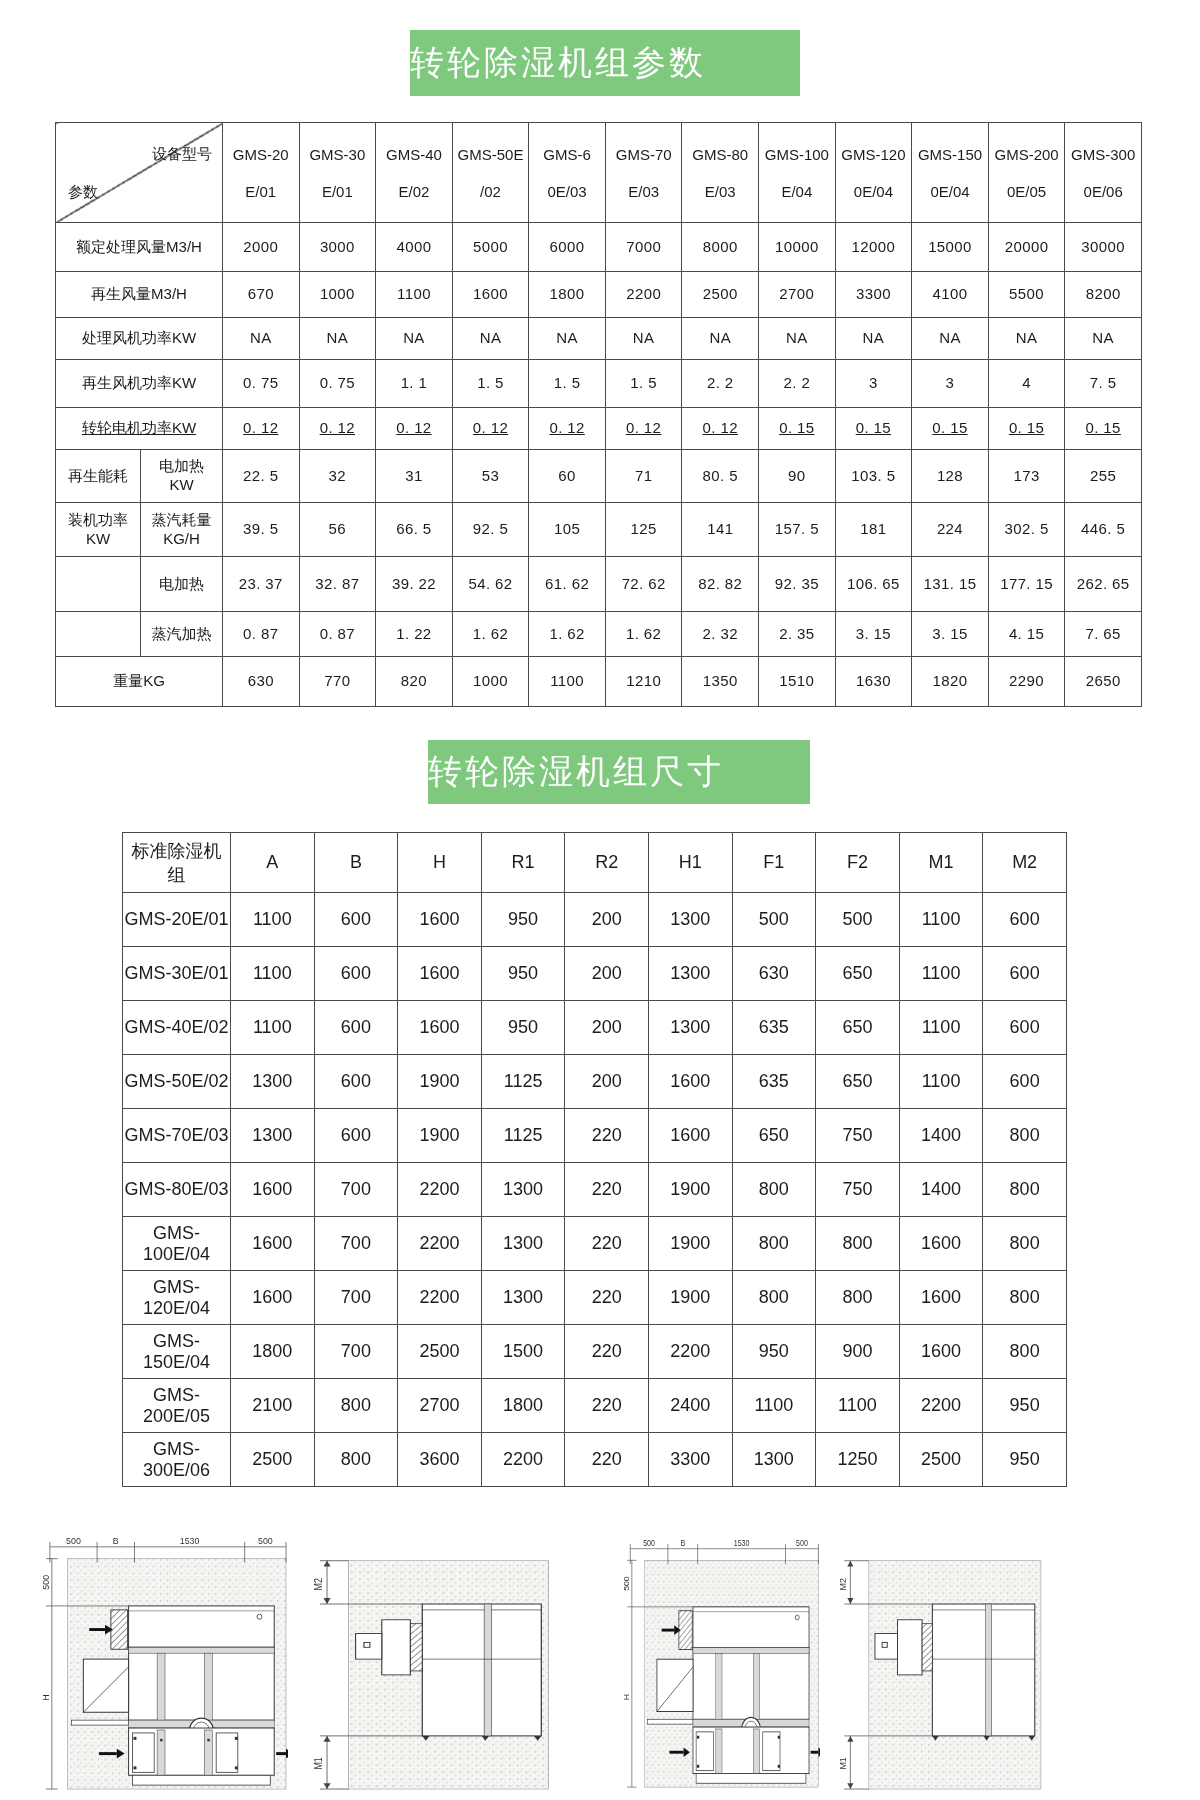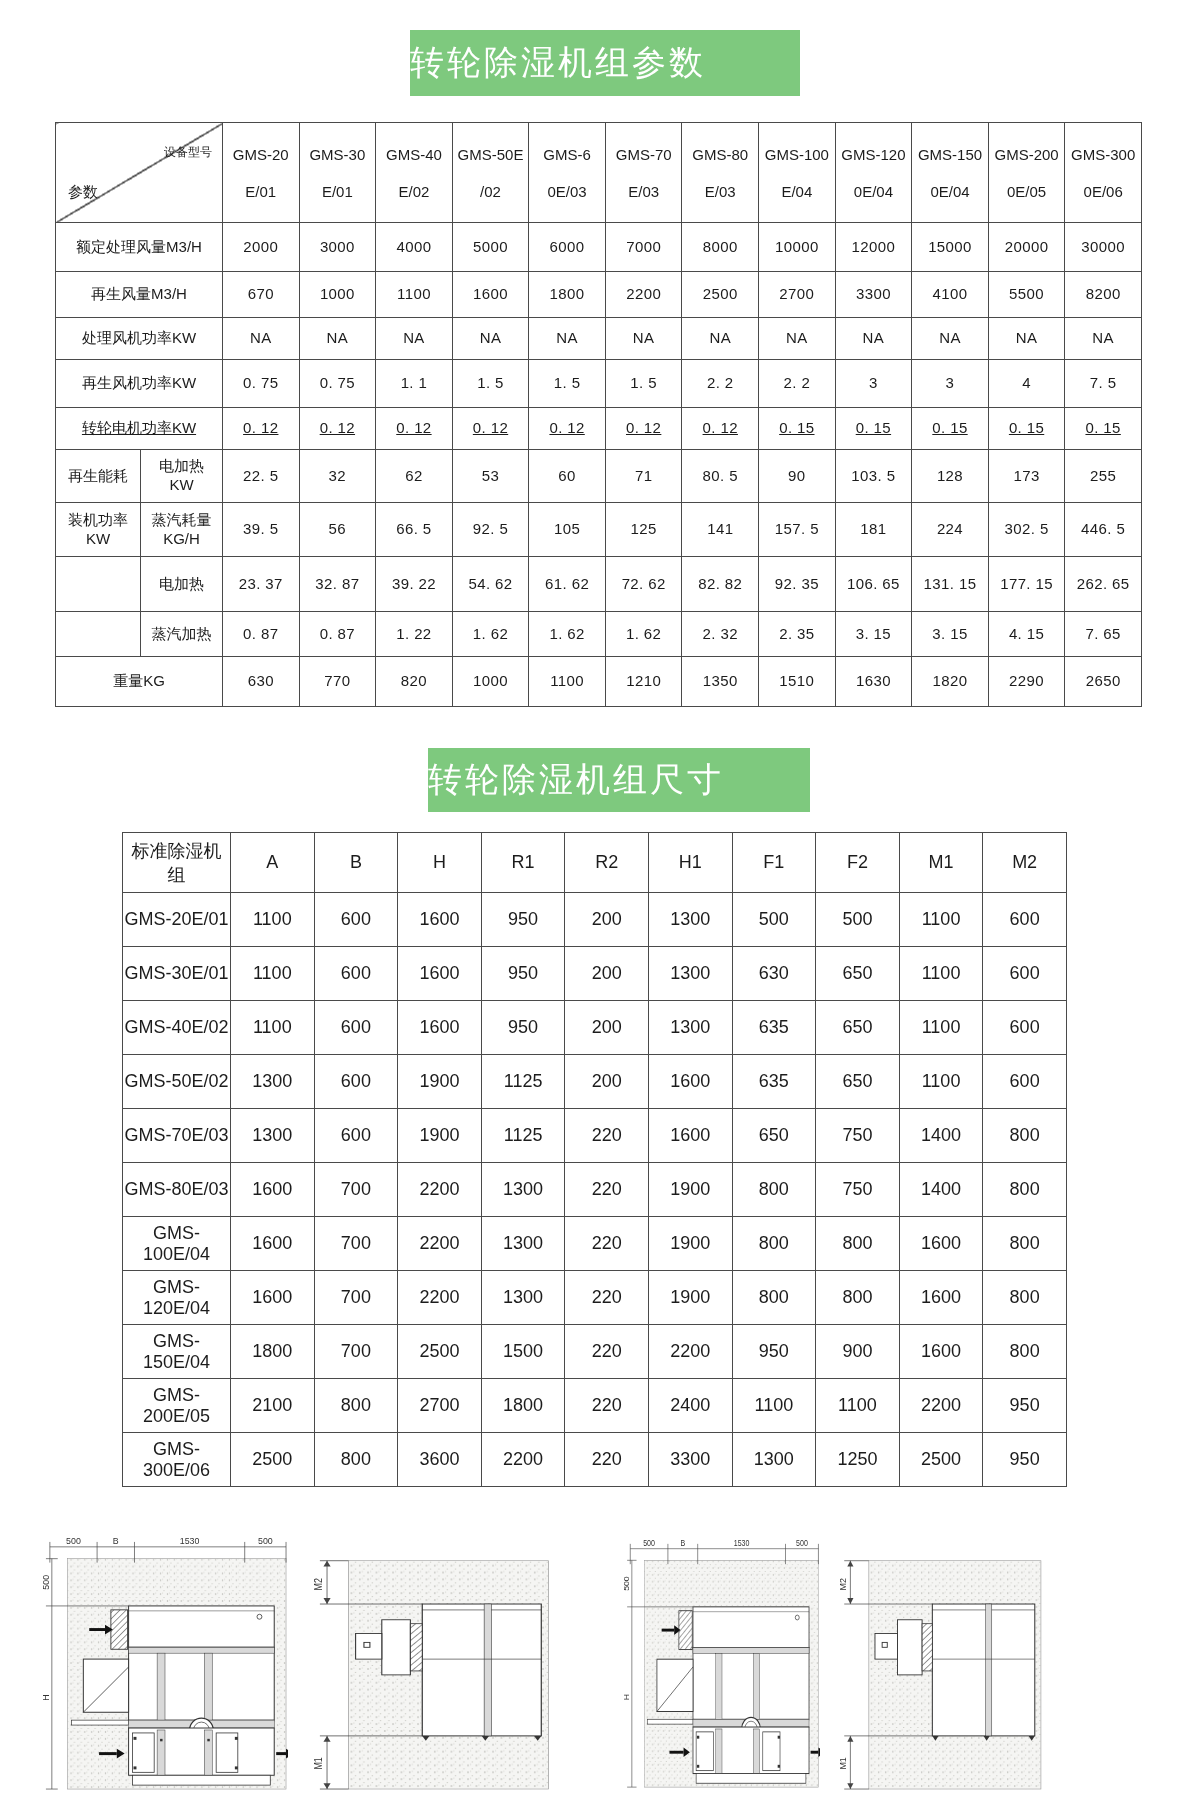--- a/index.html
+++ b/index.html
@@ -35,21 +35,21 @@
   #params-body tr:nth-child(8){height:55px;}
   #params-body tr:nth-child(9){height:45px;}
   #params-body tr:nth-child(10){height:50px;}
   .rlabel{font-size:15px;padding:0 2px;}
 
   
   #corner-cell{position:relative;
     background-image:linear-gradient(to bottom right,
       transparent calc(50% - .8px), #4a4a4a calc(50% - .8px),
       #4a4a4a calc(50% + .8px), transparent calc(50% + .8px));}
-  #corner-cell .c-top{position:absolute;right:10px;top:22px;font-size:12px;}
+  #corner-cell .c-top{position:absolute;right:10px;top:22px;font-size:15px;}
   #corner-cell .c-bot{position:absolute;left:12px;bottom:20px;font-size:15px;}
 
   
   #dims-table{position:absolute;left:122px;top:832px;width:944px;border:1.5px solid #3f3f3f;}
   #dims-table th,#dims-table td{font-size:18px;}
   #dims-head-row{height:60px;}
   #dims-body tr{height:54px;padding-left:11px;}
   .dmodel{font-size:18px;}
 
   
@@ -210,21 +210,21 @@
           <td class="val">0. 15</td>
         </tr>
         <tr>
           <th class="rlabel">再生能耗</th>
           <th class="rlabel">
             <div>电加热</div>
             <div>KW</div>
           </th>
           <td class="val">22. 5</td>
           <td class="val">32</td>
-          <td class="val">62</td>
+          <td class="val">31</td>
           <td class="val">53</td>
           <td class="val">60</td>
           <td class="val">71</td>
           <td class="val">80. 5</td>
           <td class="val">90</td>
           <td class="val">103. 5</td>
           <td class="val">128</td>
           <td class="val">173</td>
           <td class="val">255</td>
         </tr>
@@ -294,21 +294,21 @@
           <td class="val">1350</td>
           <td class="val">1510</td>
           <td class="val">1630</td>
           <td class="val">1820</td>
           <td class="val">2290</td>
           <td class="val">2650</td>
         </tr>
       </tbody>
   </table>
 
-  <div class="badge" id="badge-dims" style="background: rgb(126, 201, 126); margin-top: 8px;">
+  <div class="badge" id="badge-dims" style="background: rgb(126, 201, 126);">
     <span>转轮除湿机组尺寸</span>
   </div>
 
   <table id="dims-table">
     <colgroup>
       <col style="width:108px">
       <col span="10" style="width:83.6px">
     </colgroup>
     <thead>
       <tr id="dims-head-row">

